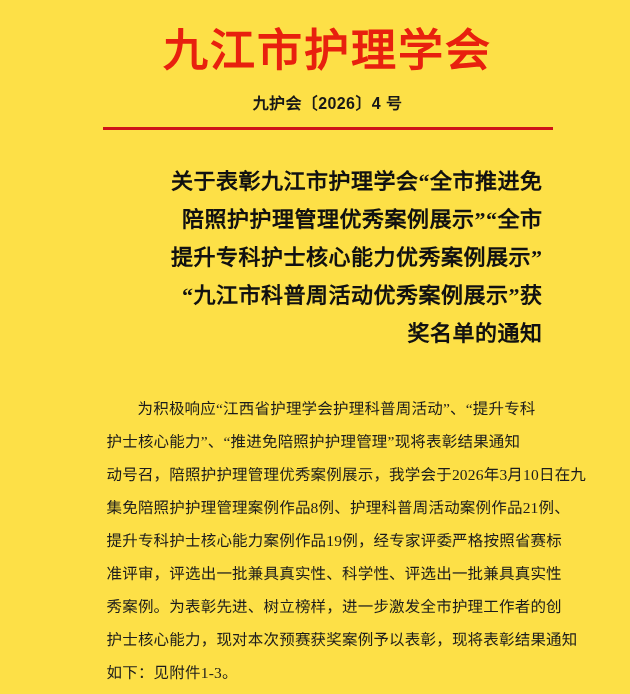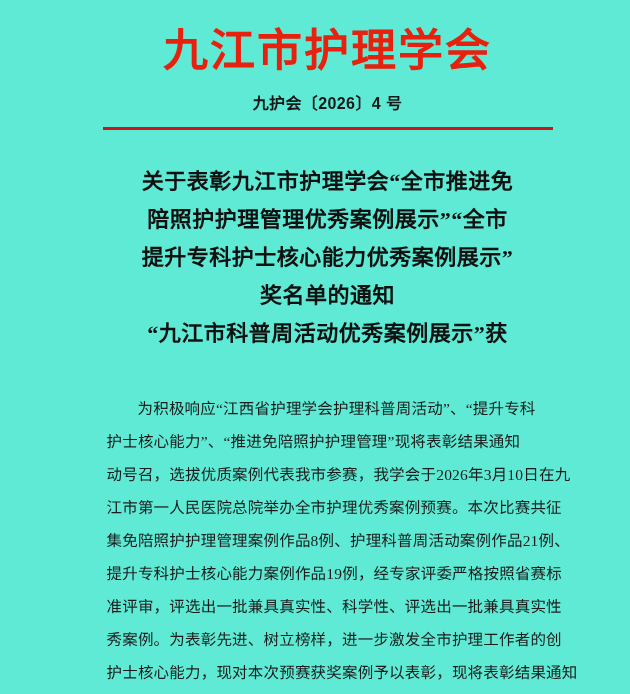--- a/index.html
+++ b/index.html
@@ -14,21 +14,21 @@
     overflow: hidden;
     font-family: "Liberation Serif", "DejaVu Serif", serif;
     color: #1a1a1a;
     position: relative;
   }
 
   .page {
     width: 630px;
     height: 694px;
     box-sizing: border-box;
-    background: #5eead4;
+    background: #fde047;
     position: relative;
     padding-left: 25px;
   }
 
   
   .letterhead {
     padding-top: 26px;
     text-align: center;
   }
 
@@ -68,20 +68,21 @@
     font-family: "Liberation Serif", "DejaVu Serif", serif;
     font-size: 22px;
     font-weight: 700;
     line-height: 1.72;
     color: #111111;
     letter-spacing: 0.5px;
   }
   .doc-title .tline {
     display: block;
     white-space: nowrap;
+    text-align: right;
   }
 
   
   .doc-body {
     margin: 26px auto 0 auto;
     width: 442px;
     font-family: "Liberation Serif", "DejaVu Serif", serif;
     font-size: 15.5px;
     line-height: 2.13;
     color: #1c1c1c;
@@ -108,29 +109,28 @@
 
     <div class="doc-number">九护会〔2026〕4 号</div>
 
     <div class="header-rule"></div>
   </div>
 
   <div class="doc-title">
     <span class="tline">关于表彰九江市护理学会“全市推进免</span>
     <span class="tline">陪照护护理管理优秀案例展示”“全市</span>
     <span class="tline">提升专科护士核心能力优秀案例展示”</span>
+    <span class="tline">“九江市科普周活动优秀案例展示”获</span>
     <span class="tline">奖名单的通知</span>
-    <span class="tline">“九江市科普周活动优秀案例展示”获</span>
   </div>
 
   <div class="doc-body">
     <span class="bline indent">为积极响应“江西省护理学会护理科普周活动”、“提升专科</span>
     <span class="bline">护士核心能力”、“推进免陪照护护理管理”现将表彰结果通知</span>
-    <span class="bline">动号召，选拔优质案例代表我市参赛，我学会于2026年3月10日在九</span>
-    <span class="bline">江市第一人民医院总院举办全市护理优秀案例预赛。本次比赛共征</span>
+    <span class="bline">动号召，陪照护护理管理优秀案例展示，我学会于2026年3月10日在九</span>
     <span class="bline">集免陪照护护理管理案例作品8例、护理科普周活动案例作品21例、</span>
     <span class="bline">提升专科护士核心能力案例作品19例，经专家评委严格按照省赛标</span>
     <span class="bline">准评审，评选出一批兼具真实性、科学性、评选出一批兼具真实性</span>
     <span class="bline">秀案例。为表彰先进、树立榜样，进一步激发全市护理工作者的创</span>
     <span class="bline">护士核心能力，现对本次预赛获奖案例予以表彰，现将表彰结果通知</span>
     <span class="bline">如下：见附件1-3。</span>
   </div>
 
 </div>
 

